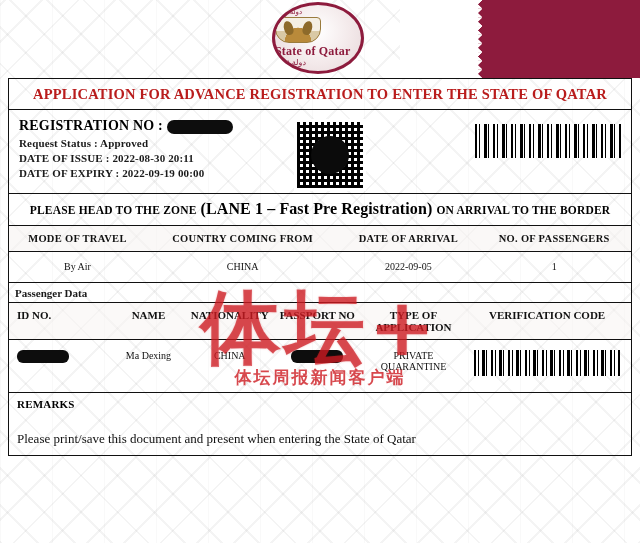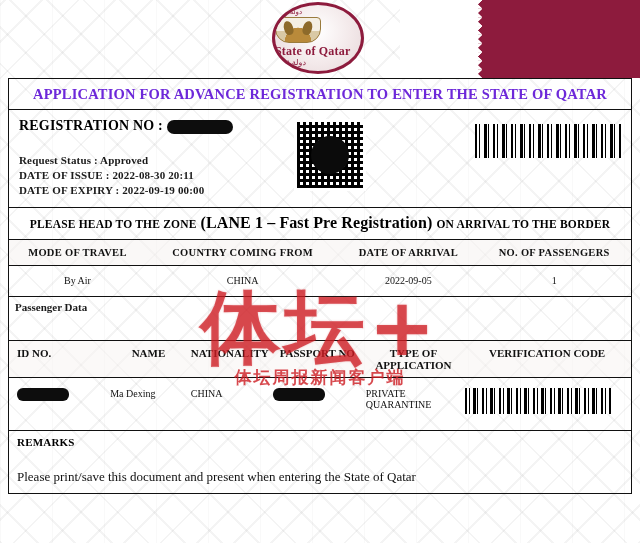--- a/index.html
+++ b/index.html
@@ -136,35 +136,35 @@
     background: rgba(255,255,255,0.0);
   }
 
   .title-bar {
     border-bottom: 1px solid #111;
     text-align: center;
     font-weight: bold;
     font-size: 14.5px;
     letter-spacing: .2px;
     padding: 7px 4px 6px 4px;
-    color: #6d28d9;
+    color: #b91c1c;
   }
 
   .reg-block {
     position: relative;
     padding: 6px 0 8px 10px;
     border-bottom: 1px solid #111;
     min-height: 84px;
     box-sizing: border-box;
   }
   .reg-title {
     font-weight: bold;
     font-size: 14px;
     letter-spacing: .2px;
-    margin: 2px 0 20px 0;
+    margin: 2px 0 3px 0;
   }
   .reg-line {
     font-size: 11px;
     font-weight: bold;
     letter-spacing: .15px;
     margin: 3px 0;
     color: #1a1a1a;
   }
   .redact-bar {
     display: inline-block;
@@ -256,36 +256,36 @@
   }
   .pass-label {
     font-size: 11px;
     font-weight: bold;
     padding: 4px 0 3px 6px;
     color: #1a1a1a;
   }
   table.passengers {
     width: 100%;
     border-collapse: collapse;
-    margin-top: 24px;
   }
   table.passengers th {
     font-size: 11px;
     font-weight: bold;
     text-align: center;
     padding: 6px 2px;
     border-top: 1px solid #111;
     border-bottom: 1px solid #111;
     background: rgba(247,244,242,0.5);
     color: #111;
     vertical-align: top;
   }
   table.passengers th.left { text-align: left; padding-left: 8px; }
   table.passengers td {
     font-size: 10px;
+    text-align: center;
     padding: 10px 2px 14px 2px;
     color: #111;
     vertical-align: top;
   }
   table.passengers td.left { text-align: left; padding-left: 8px; }
   .pass-redact {
     display: inline-block;
     width: 52px;
     height: 13px;
     background: #0d0d0d;

